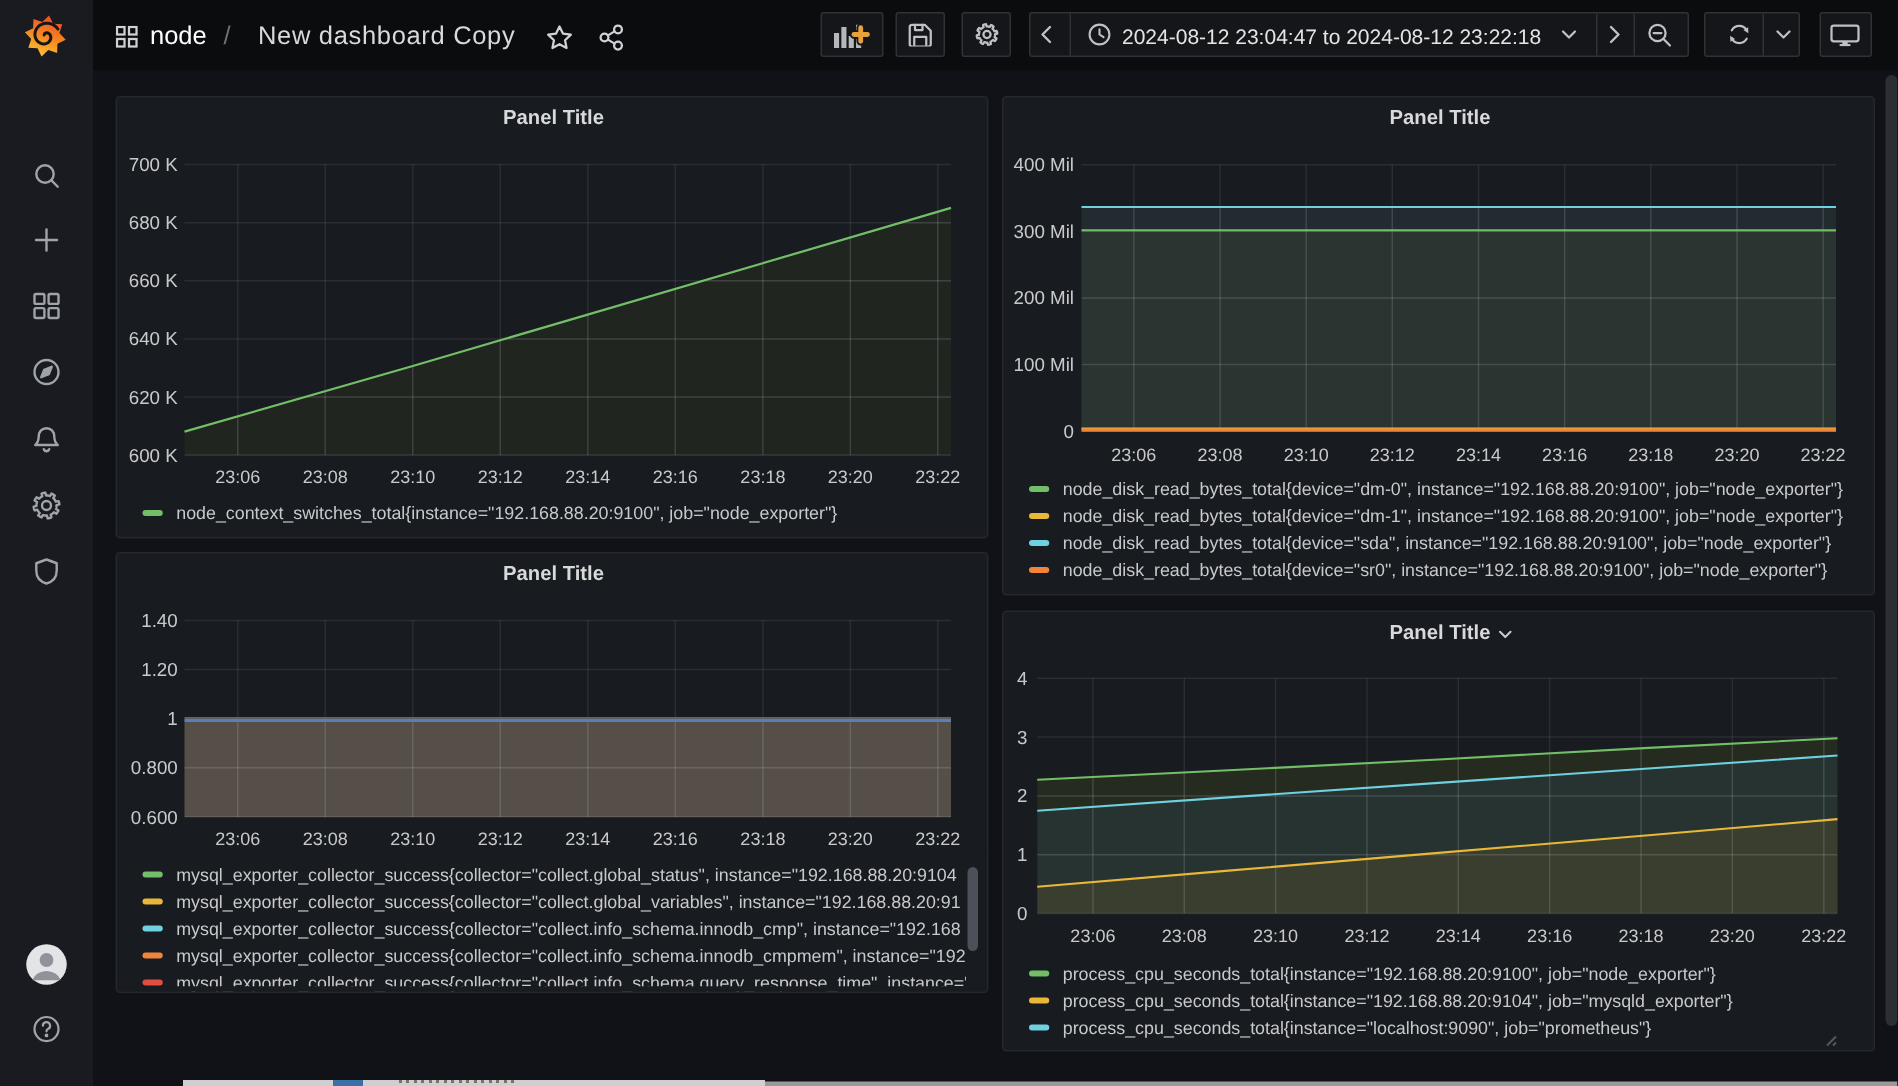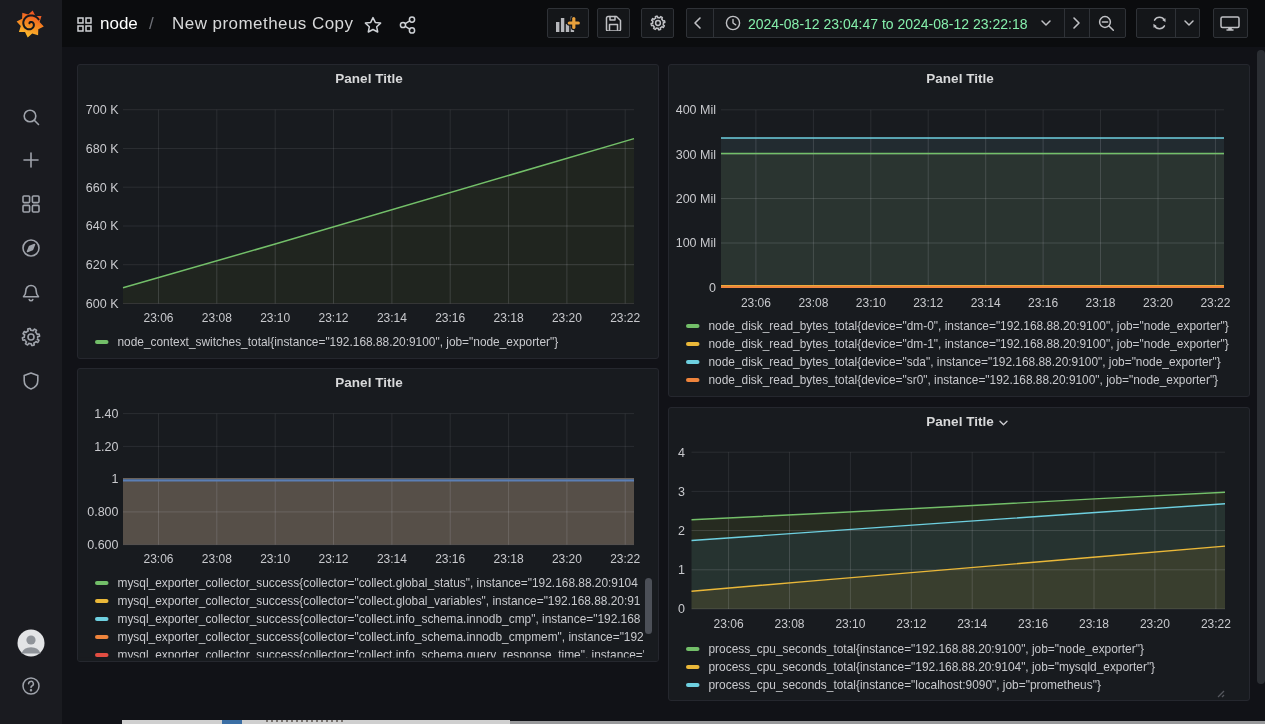--- a/index.html
+++ b/index.html
@@ -9,21 +9,21 @@
 <svg style="position:absolute;left:77px;top:17px" width="15" height="15" viewBox="0 0 15 15">
     <g stroke="#d0d1d5" stroke-width="1.5" fill="none">
       <rect x="1" y="1" width="5" height="5"></rect>
       <rect x="9" y="1" width="5" height="5"></rect>
       <rect x="1" y="9" width="5" height="5"></rect>
       <rect x="9" y="9" width="5" height="5"></rect>
     </g>
   </svg>
 <div style="position:absolute;left:100px;top:14px;font-size:17px;color:#ffffff">node</div>
 <div style="position:absolute;left:149px;top:14px;font-size:17px;color:#6e7077">/</div>
-<div style="position:absolute;left:172px;top:14px;font-size:17px;letter-spacing:0.45px;color:#d8d9da">New prometheus Copy</div>
+<div style="position:absolute;left:172px;top:14px;font-size:17px;letter-spacing:0.45px;color:#d8d9da">New dashboard Copy</div>
 <svg style="position:absolute;left:364px;top:16px" width="18" height="18" viewBox="0 0 18 18">
     <path d="M9,1.6 L11.3,6.4 L16.6,7.1 L12.7,10.8 L13.7,16 L9,13.5 L4.3,16 L5.3,10.8 L1.4,7.1 L6.7,6.4 Z" fill="none" stroke-linecap="round" stroke-linejoin="round" stroke="#cfd2d6" stroke-width="1.5"></path>
   </svg>
 <svg style="position:absolute;left:399px;top:16px" width="18" height="18" viewBox="0 0 18 18">
     <g fill="none" stroke-linecap="round" stroke-linejoin="round" stroke="#cfd2d6" stroke-width="1.5">
       <circle cx="4" cy="9" r="2.6"></circle>
       <circle cx="13" cy="3.6" r="2.6"></circle>
       <circle cx="13" cy="14.4" r="2.6"></circle>
       <line x1="6.3" y1="7.6" x2="10.7" y2="4.9"></line>
       <line x1="6.3" y1="10.4" x2="10.7" y2="13.1"></line>
@@ -65,21 +65,21 @@
 <div style="position:absolute;left:1089px;top:9px;width:1px;height:28px;background:#2f3237"></div>
 <svg style="position:absolute;left:692px;top:16px" width="12" height="14" viewBox="0 0 12 14">
     <path d="M8,2 L3,7 L8,12" fill="none" stroke-linecap="round" stroke-linejoin="round" stroke="#c0c1c5" stroke-width="1.6"></path>
   </svg>
 <svg style="position:absolute;left:725px;top:15px" width="16" height="16" viewBox="0 0 16 16">
     <g fill="none" stroke-linecap="round" stroke-linejoin="round" stroke="#c0c1c5" stroke-width="1.4">
       <circle cx="8" cy="8" r="6.6"></circle>
       <path d="M8,4.5 V8 L10.7,9.8"></path>
     </g>
   </svg>
-<div style="position:absolute;left:748px;top:16px;font-size:14px;color:#86efac">2024-08-12 23:04:47 to 2024-08-12 23:22:18</div>
+<div style="position:absolute;left:748px;top:16px;font-size:14px;color:#e5e5e5">2024-08-12 23:04:47 to 2024-08-12 23:22:18</div>
 <svg style="position:absolute;left:1040px;top:19px" width="12" height="9" viewBox="0 0 12 9">
     <path d="M2,2 L6,6 L10,2" fill="none" stroke-linecap="round" stroke-linejoin="round" stroke="#c0c1c5" stroke-width="1.5"></path>
   </svg>
 <svg style="position:absolute;left:1070px;top:16px" width="12" height="14" viewBox="0 0 12 14">
     <path d="M4,2 L9,7 L4,12" fill="none" stroke-linecap="round" stroke-linejoin="round" stroke="#c0c1c5" stroke-width="1.6"></path>
   </svg>
 <svg style="position:absolute;left:1098px;top:15px" width="17" height="17" viewBox="0 0 17 17">
     <g fill="none" stroke-linecap="round" stroke-linejoin="round" stroke="#c0c1c5" stroke-width="1.5">
       <circle cx="7" cy="7" r="5.4"></circle>
       <line x1="11" y1="11" x2="15.3" y2="15.3"></line>

